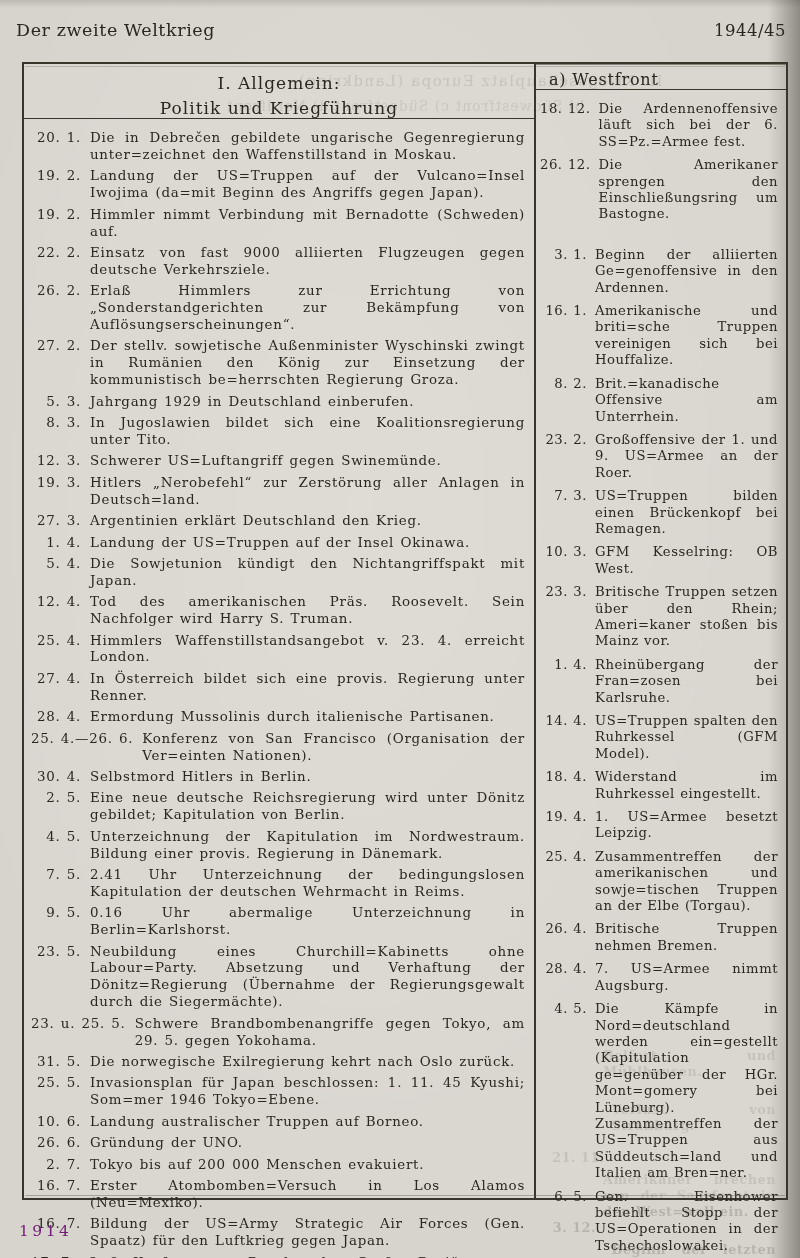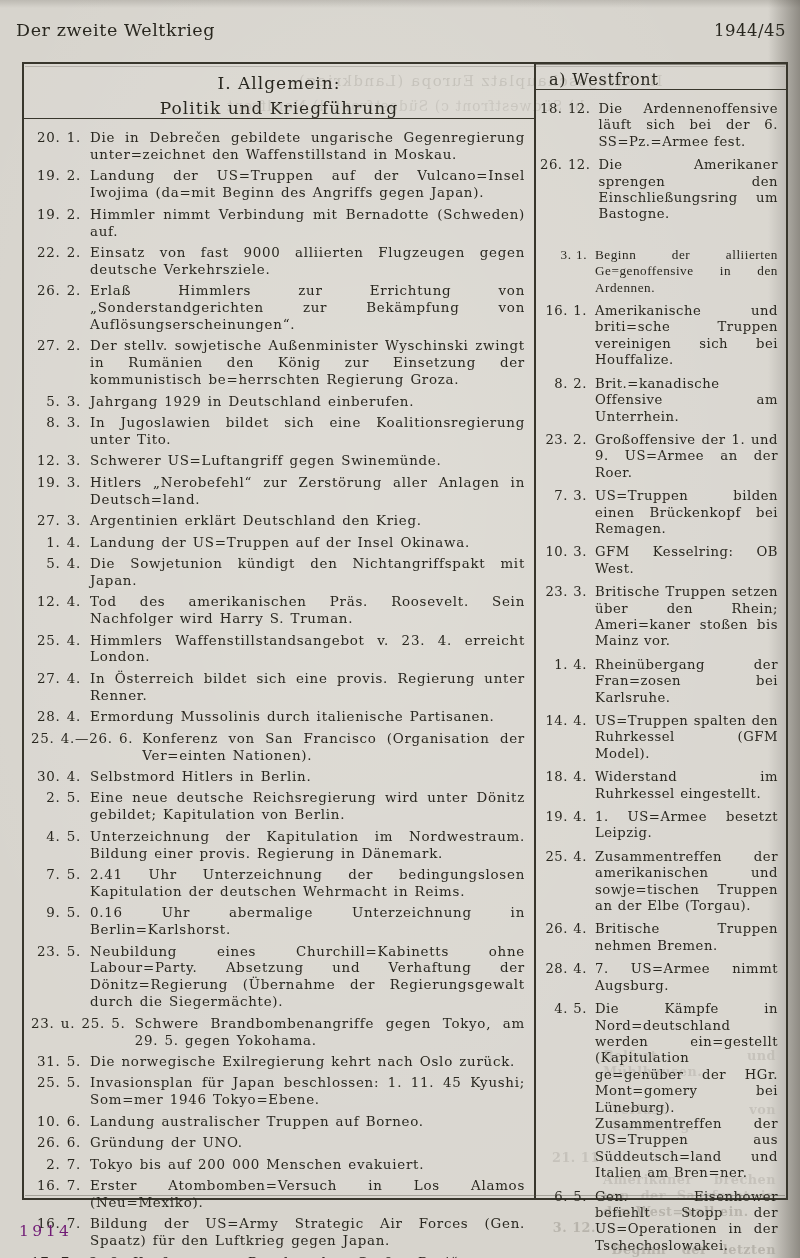--- a/index.html
+++ b/index.html
@@ -45,21 +45,21 @@
   .entry{display:flex;margin-bottom:4.5px;}
   .entry .d{flex:0 0 auto;min-width:50px;text-align:right;white-space:nowrap;
     padding-right:9px;}
   .entry .t{flex:1;text-align:justify;}
   .col-left .entries{font-size:13.4px;line-height:16.9px;letter-spacing:.055em;
     word-spacing:.1em;}
   .col-right .entries{font-size:13.2px;line-height:16.4px;letter-spacing:.04em;
     word-spacing:.05em;padding:11px 8px 0 4px;}
   .col-right .entry{margin-bottom:7px;}
   .col-right .entry .d{min-width:47px;padding-right:8px;}
-  .entry.gap{margin-top:24px;font-family:Liberation Serif, serif;}
+  .entry.gap{margin-top:24px;}
 
   
   .ghost{position:absolute;color:#9a968c;pointer-events:none;}
   .ghost-hdr1{top:72px;left:200px;width:560px;text-align:center;font-size:15px;
     letter-spacing:1.5px;transform:scaleX(-1);opacity:.5;filter:blur(.5px);}
   .ghost-hdr2{top:98px;left:40px;width:730px;text-align:center;font-size:14px;
     letter-spacing:1px;transform:scaleX(-1);opacity:.42;filter:blur(.6px);}
   .ghost-block{top:1048px;left:552px;width:224px;font-size:12.8px;line-height:16px;
     opacity:.5;filter:blur(.55px);letter-spacing:.04em;font-weight:bold;}
   .ghost-block .entry{margin-bottom:6px;}

